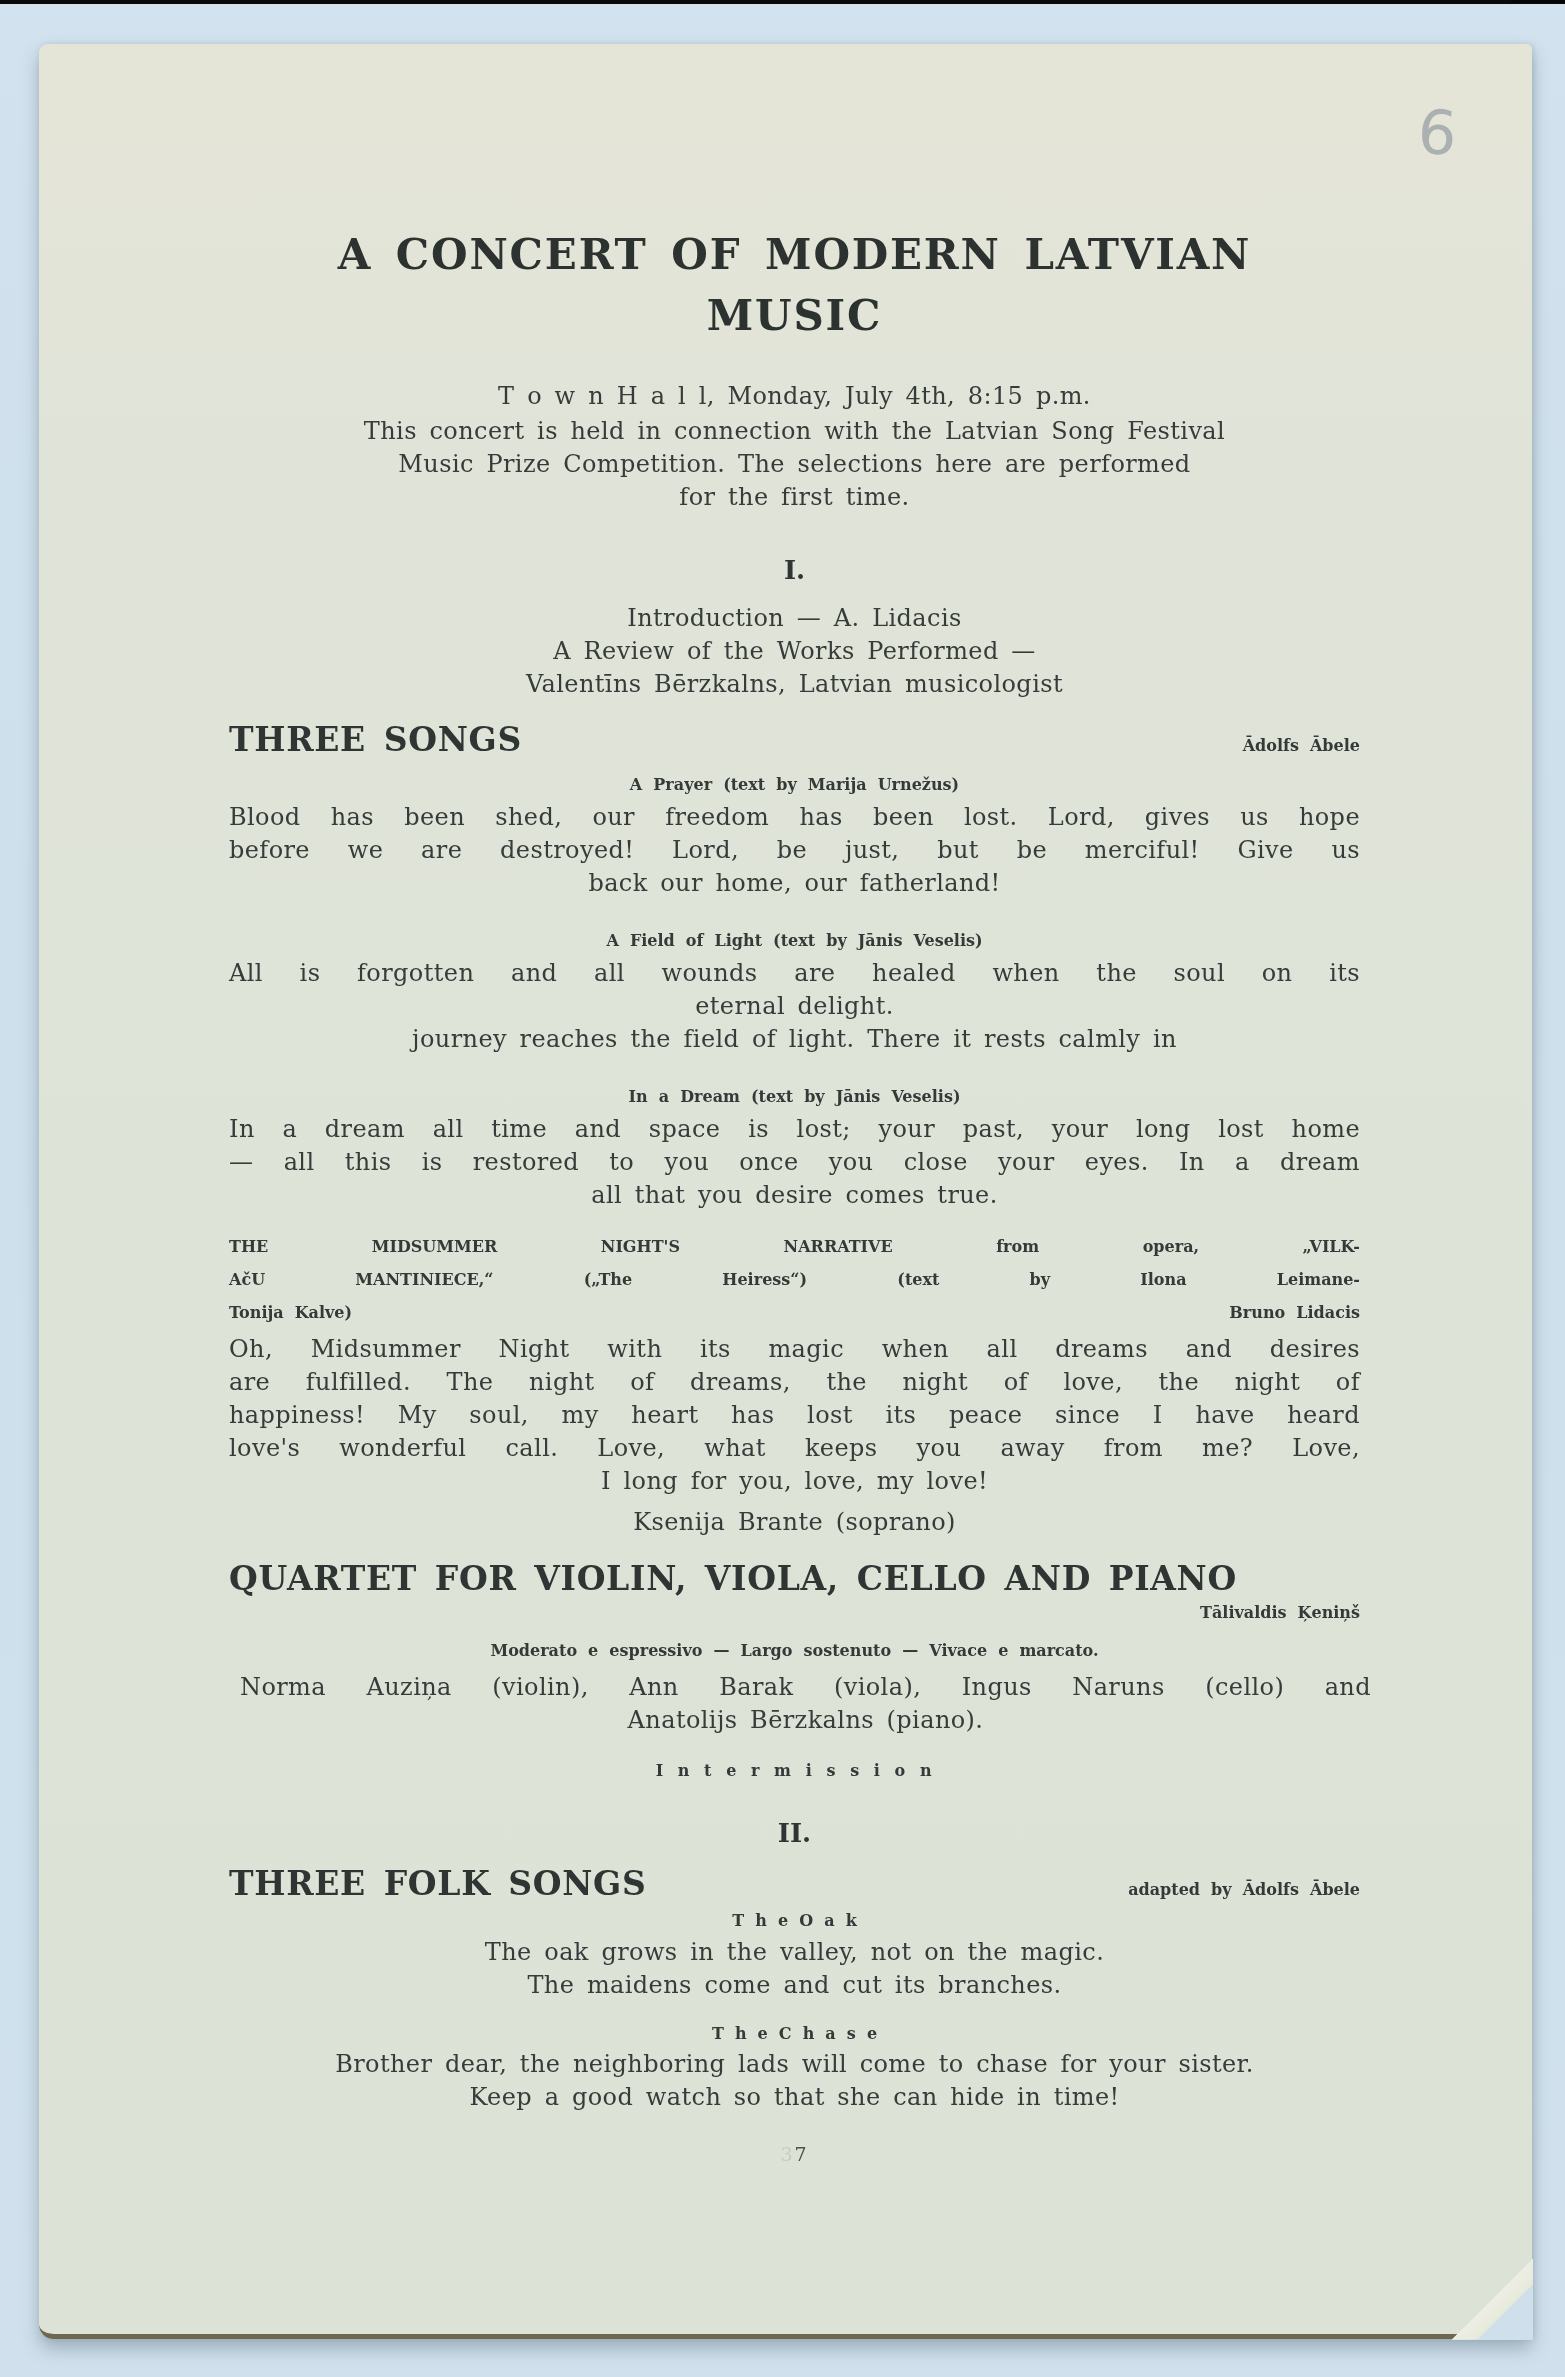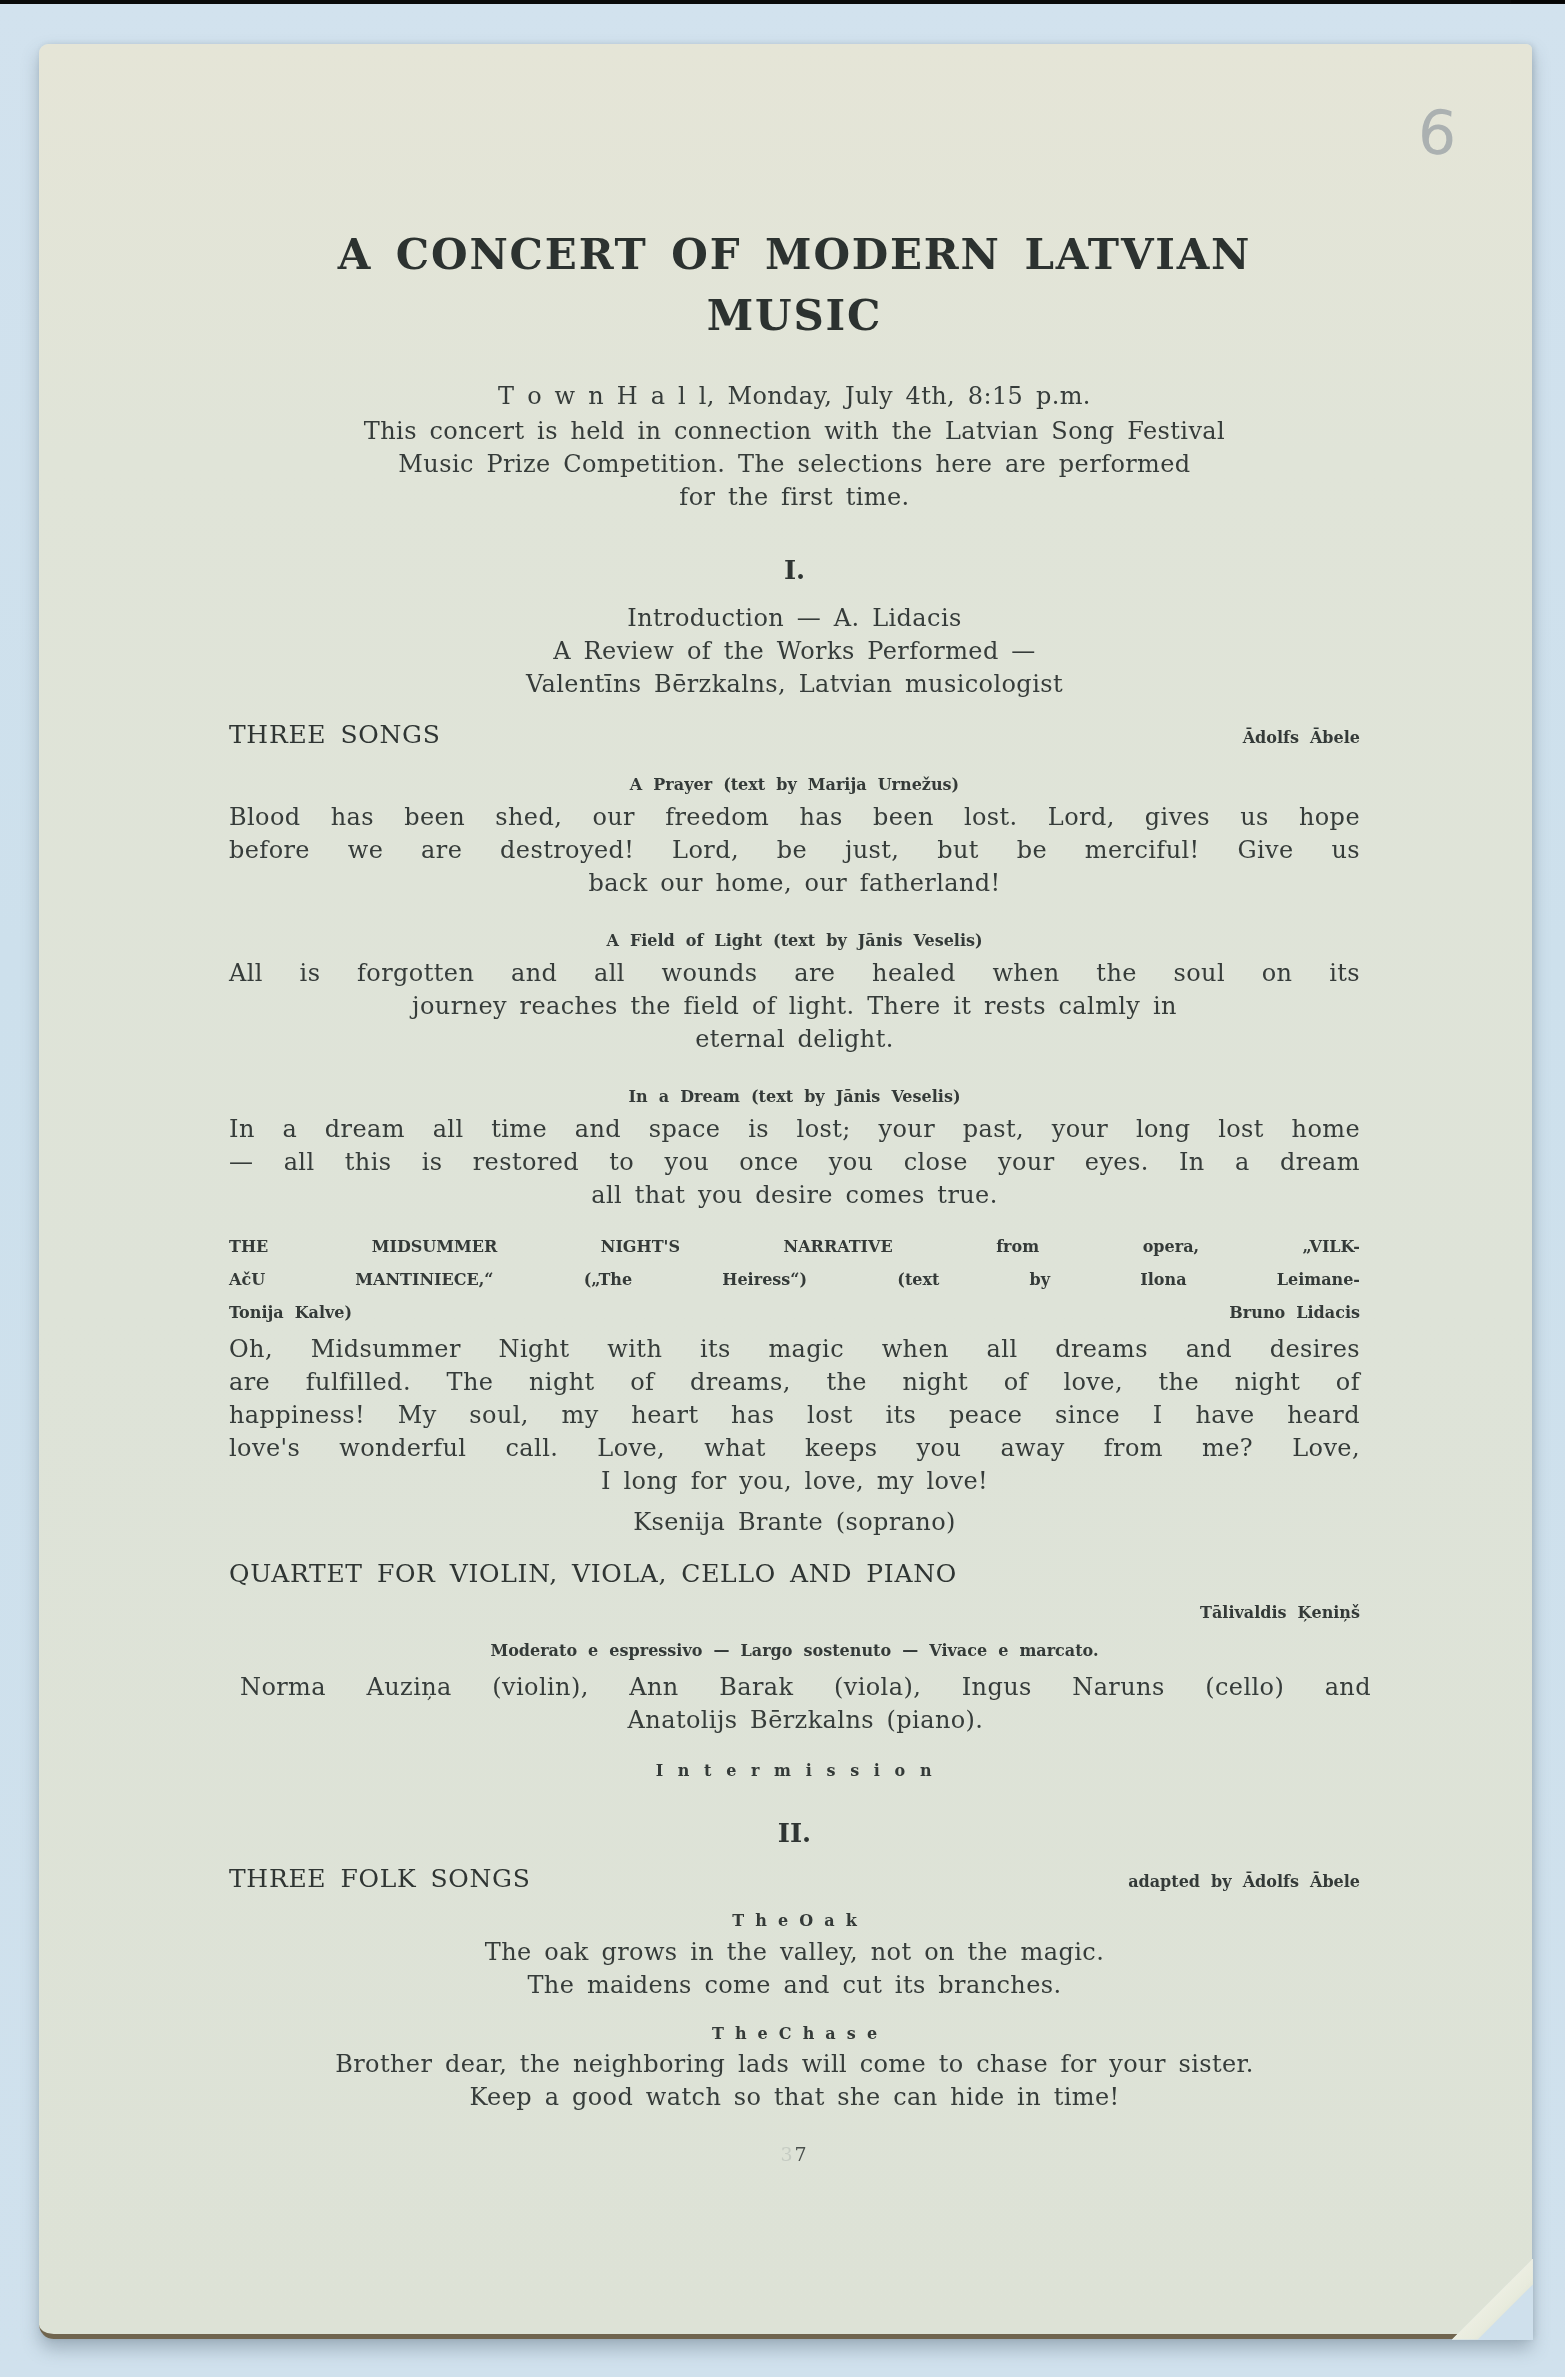--- a/index.html
+++ b/index.html
@@ -16,21 +16,21 @@
     background:linear-gradient(180deg,#e5e5d7 0%,#e0e4d8 18%,#dee3d8 55%,#dde2d6 100%);
     border-radius:9.2px 5.5px 4.6px 14.7px;
     border-bottom:5.5px solid #70654f;
     box-shadow:0 9.2px 16.5px rgba(70,85,100,0.35), 1.8px 0 5.5px rgba(70,85,100,0.15);
   }
   .blk{position:absolute;left:190px;width:1131px;}
   .cline{text-align:center;}
   .jline{text-align:justify;text-align-last:justify;}
   .rline{text-align:right;}
   .body-line{font-size:24px;line-height:33px;letter-spacing:0.4px;word-spacing:4.6px;color:#363c3a;}
-  .head-caps{font-size:25px;font-weight:normal;letter-spacing:0.7px;word-spacing:5.5px;color:#2f3533;}
+  .head-caps{font-size:33px;font-weight:bold;letter-spacing:0.7px;word-spacing:5.5px;color:#2f3533;}
   .song-head{font-size:16px;line-height:33px;font-weight:bold;word-spacing:5.5px;color:#31373
 5;}
   .row{display:flex;justify-content:space-between;align-items:baseline;}
   .title{font-size:42px;line-height:61px;font-weight:bold;letter-spacing:1.8px;word-spacing:7.3px;color:#2c3230;}
   .numeral{font-size:26px;font-weight:bold;color:#2f3533;}
   .spread{letter-spacing:1.8px;}
   .pencil-number{
     position:absolute;top:53px;left:1379px;
     font-size:61px;font-weight:400;color:#a2a8ab;opacity:0.85;
     transform:rotate(4deg);font-family:"DejaVu Sans","Liberation Sans",sans-serif;
@@ -87,22 +87,22 @@
   <div class="blk cline song-head" style="top:724px;">A Prayer (text by Marija Urnežus)</div>
   <div class="blk" style="top:757px;">
     <div class="jline body-line">Blood has been shed, our freedom has been lost. Lord, gives us hope</div>
     <div class="jline body-line">before we are destroyed! Lord, be just, but be merciful! Give us</div>
     <div class="cline body-line">back our home, our fatherland!</div>
   </div>
 
   <div class="blk cline song-head" style="top:880px;">A Field of Light (text by Jānis Veselis)</div>
   <div class="blk" style="top:913px;">
     <div class="jline body-line">All is forgotten and all wounds are healed when the soul on its</div>
+    <div class="cline body-line">eternal delight.</div>
     <div class="cline body-line">journey reaches the field of light. There it rests calmly in</div>
-    <div class="cline body-line">eternal delight.</div>
   </div>
 
   <div class="blk cline song-head" style="top:1036px;">In a Dream (text by Jānis Veselis)</div>
   <div class="blk" style="top:1069px;">
     <div class="jline body-line">In a dream all time and space is lost; your past, your long lost home</div>
     <div class="jline body-line">— all this is restored to you once you close your eyes. In a dream</div>
     <div class="cline body-line">all that you desire comes true.</div>
   </div>
 
   <div class="blk" style="top:1186px;">

